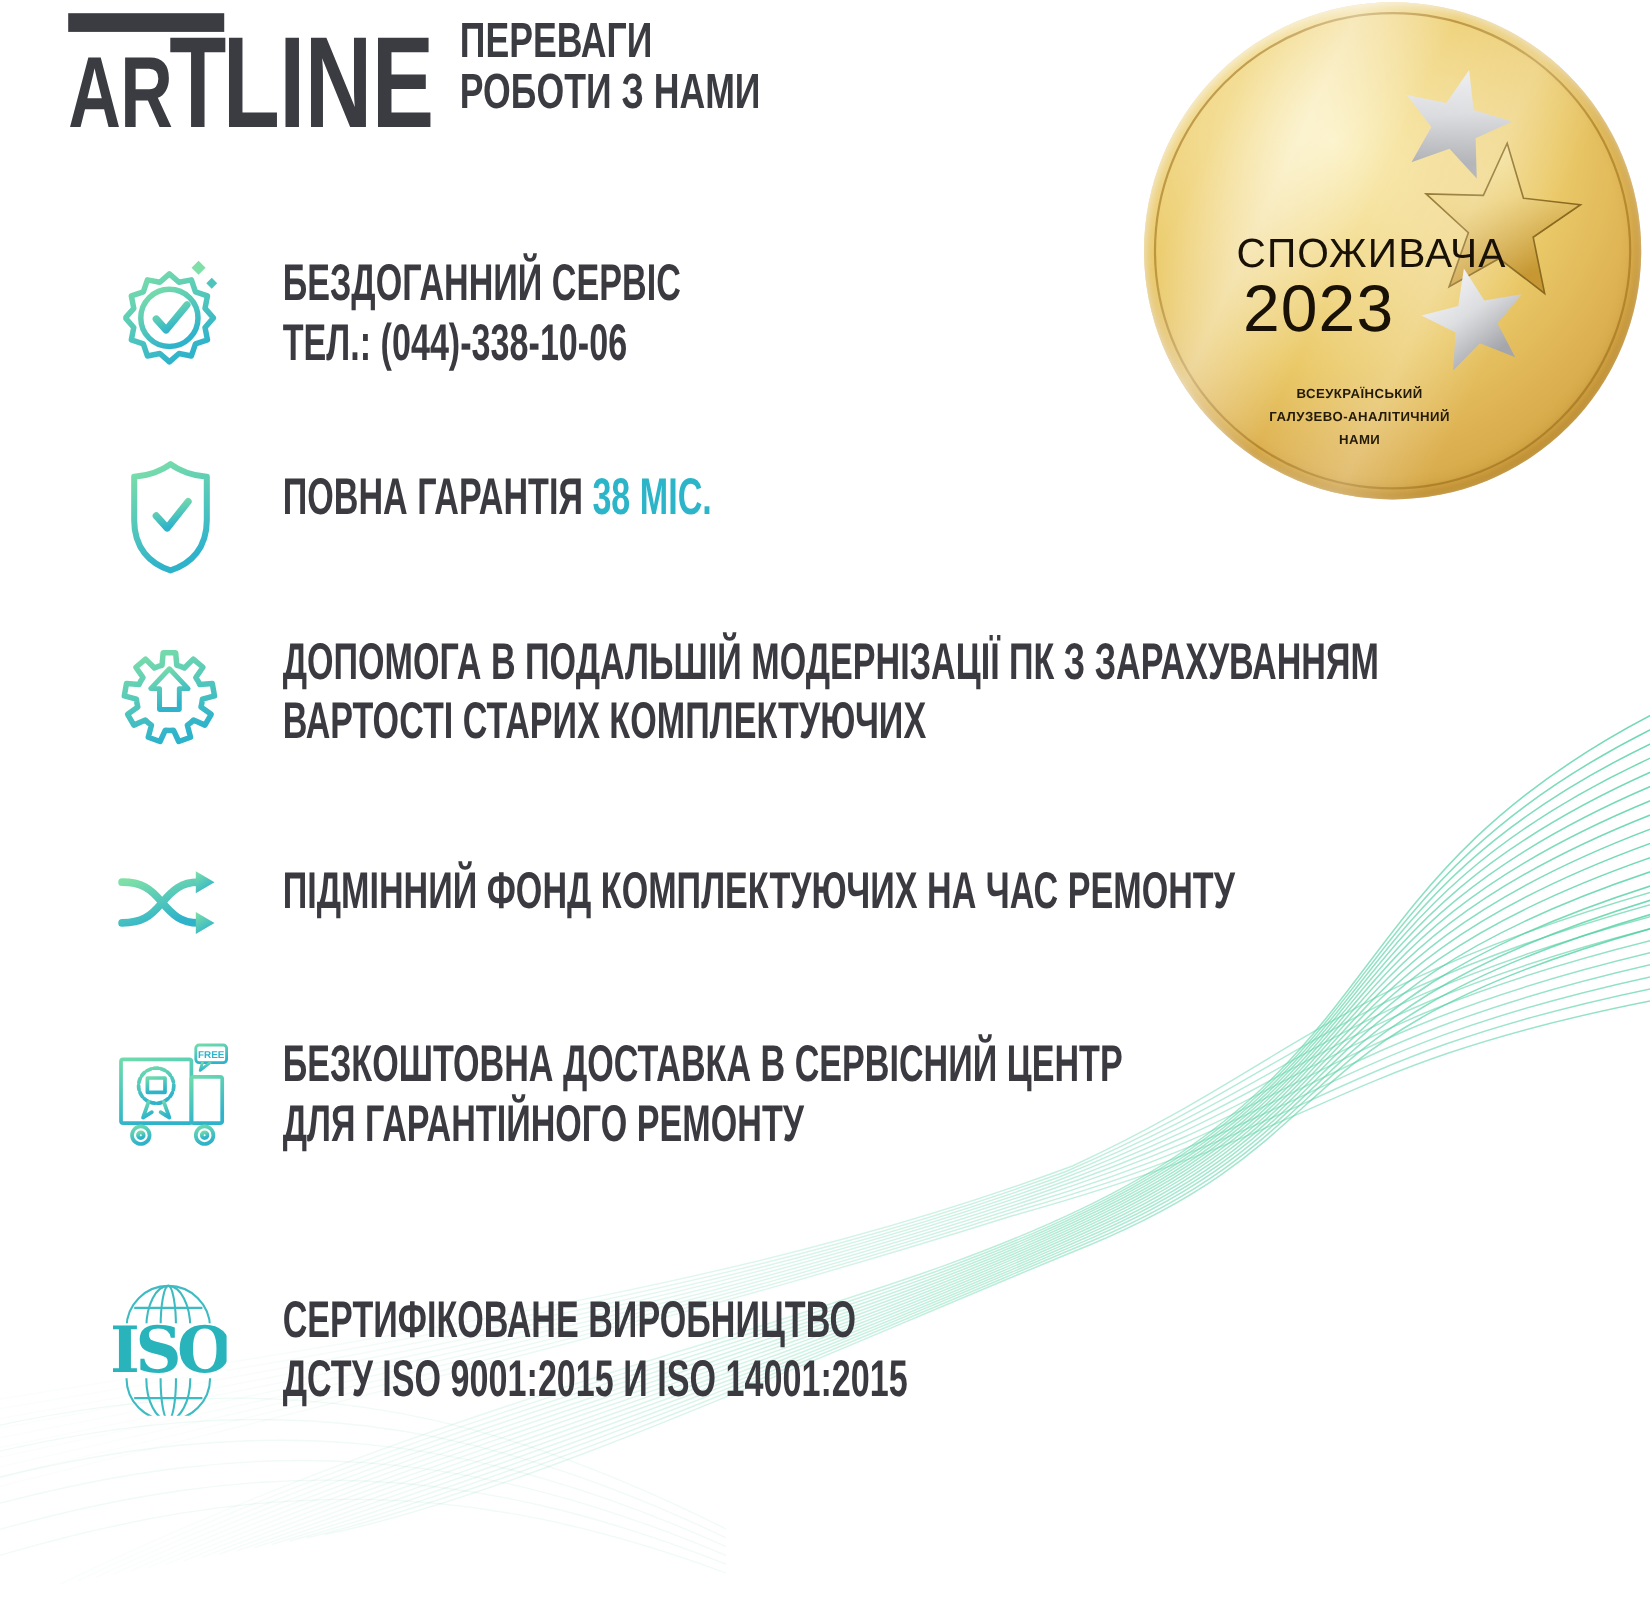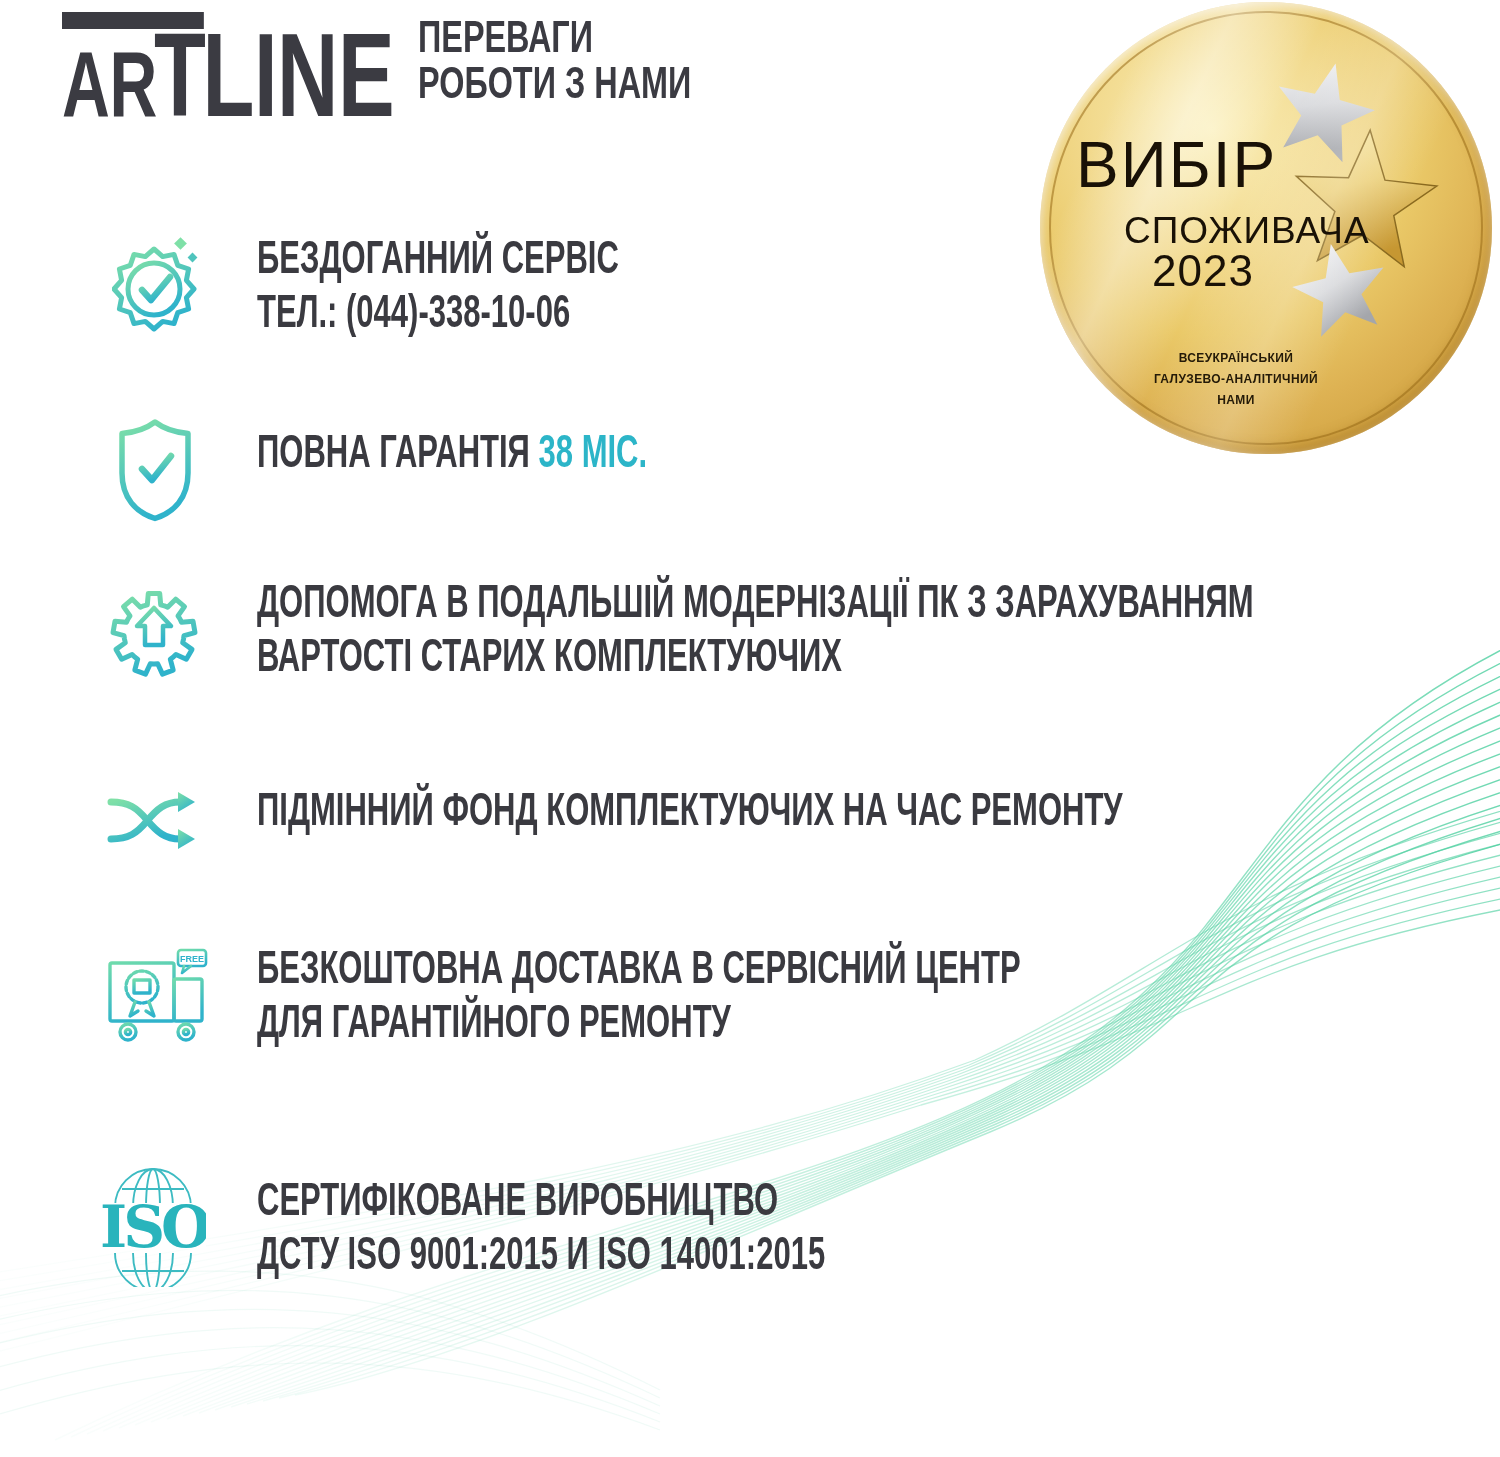--- a/index.html
+++ b/index.html
@@ -43,21 +43,21 @@
     content:'';position:absolute;left:9px;top:9px;right:9px;bottom:9px;border-radius:50%;
     border:2px solid rgba(151,106,21,.55);
   }
   .medal::after{
     content:'';position:absolute;inset:0;border-radius:50%;
     background:linear-gradient(115deg, rgba(255,255,255,0) 18%, rgba(255,255,255,.38) 30%, rgba(255,255,255,0) 44%, rgba(255,255,255,.22) 58%, rgba(255,255,255,0) 70%);
   }
   .medal-stars{position:absolute;left:0;top:0;width:452px;height:452px;}
   .medal-title{position:absolute;left:36px;top:126px;font-size:64px;letter-spacing:2px;color:#191106;z-index:3;}
   .medal-subtitle{position:absolute;left:64px;top:208px;font-size:37px;letter-spacing:1px;color:#191106;z-index:3;margin-left:20px;}
-  .medal-year{position:absolute;left:112px;top:244px;font-size:44px;letter-spacing:1px;color:#191106;z-index:3;}
+  .medal-year{position:absolute;left:90px;top:244px;font-size:60px;letter-spacing:1px;color:#191106;z-index:3;}
   .medal-org{
     position:absolute;left:66px;top:346px;width:260px;text-align:center;z-index:3;
     font-size:12px;font-weight:bold;line-height:21px;letter-spacing:.4px;color:#241a08;
   }
 </style>
 </head>
 <body>
 
 <div class="page">
 
@@ -247,21 +247,20 @@
       <g transform="translate(283,112) rotate(14) scale(52)">
         <polygon points="0,-1 0.247,-0.34 0.951,-0.309 0.399,0.13 0.588,0.809 0,0.42 -0.588,0.809 -0.399,0.13 -0.951,-0.309 -0.247,-0.34" fill="url(#silverG)"></polygon>
       </g>
       <g transform="translate(325,202) rotate(4) scale(74)">
         <polygon points="0,-1 0.247,-0.34 0.951,-0.309 0.399,0.13 0.588,0.809 0,0.42 -0.588,0.809 -0.399,0.13 -0.951,-0.309 -0.247,-0.34" fill="url(#goldStarG)" stroke="#8a6a1f" stroke-width="0.02"></polygon>
       </g>
       <g transform="translate(301,290) rotate(-12) scale(49)">
         <polygon points="0,-1 0.247,-0.34 0.951,-0.309 0.399,0.13 0.588,0.809 0,0.42 -0.588,0.809 -0.399,0.13 -0.951,-0.309 -0.247,-0.34" fill="url(#silverG)"></polygon>
       </g>
     </svg>
-    <div class="medal-title">ВИБІР</div>
     <div class="medal-subtitle">СПОЖИВАЧА</div>
     <div class="medal-year">2023</div>
     <div class="medal-org">
       <div>ВСЕУКРАЇНСЬКИЙ</div>
       <div>ГАЛУЗЕВО-АНАЛІТИЧНИЙ</div>
       <div>НАМИ</div>
     </div>
   </div>
 
 </div>

